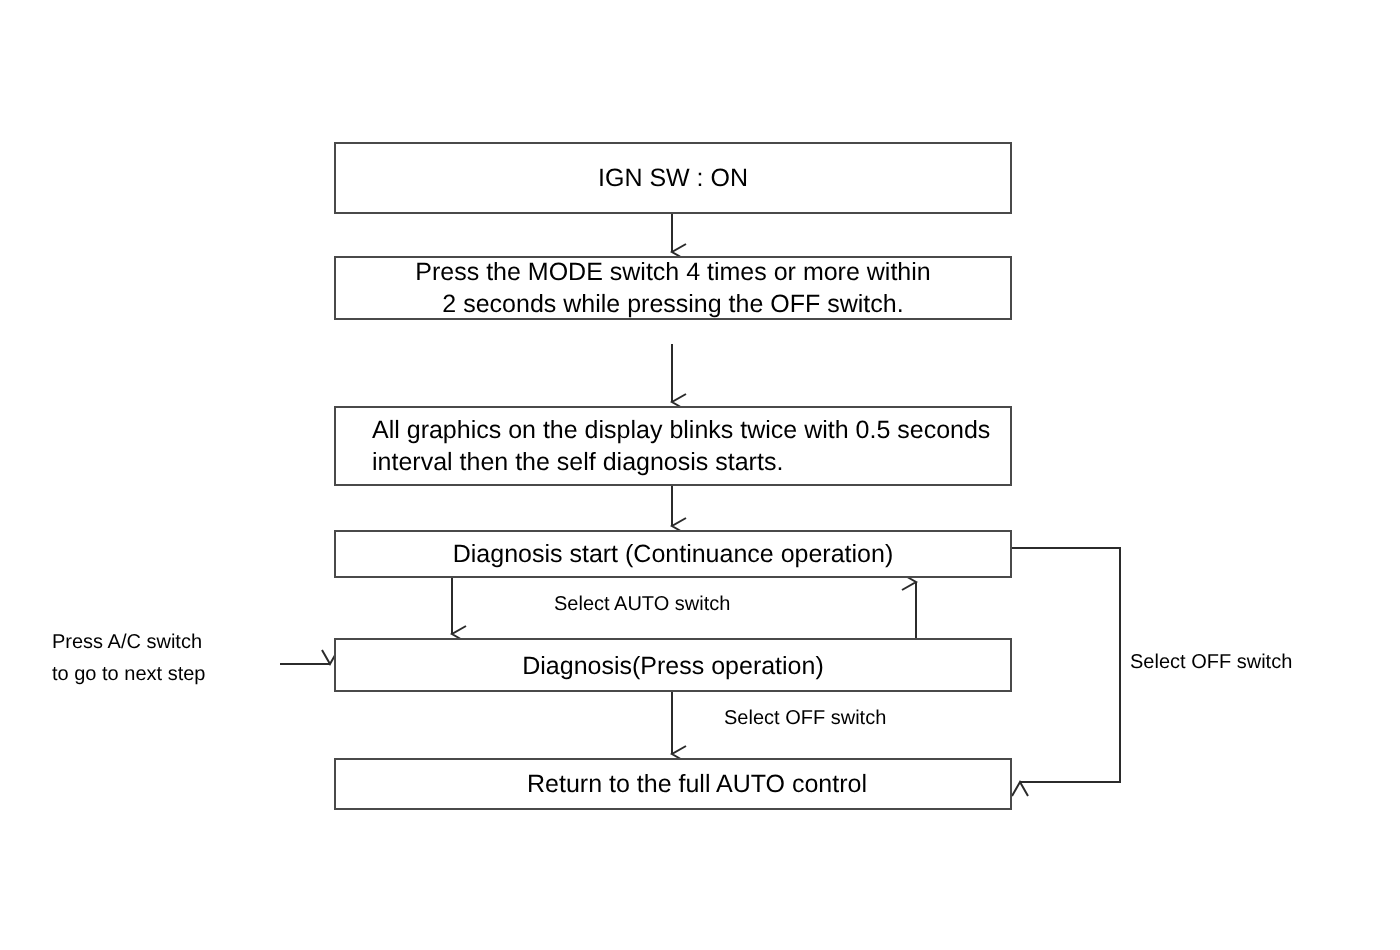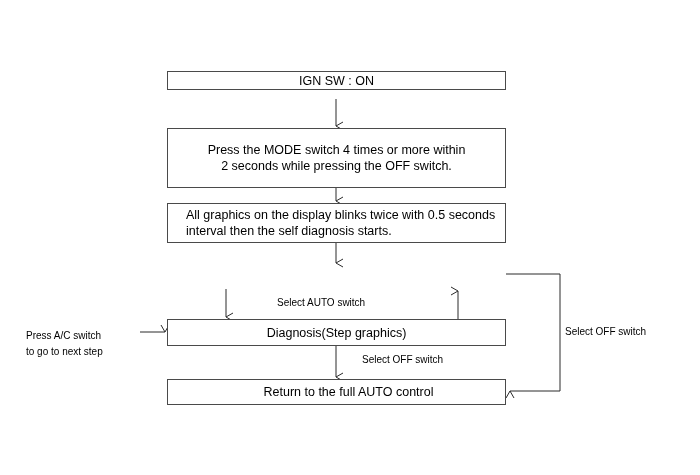--- a/index.html
+++ b/index.html
@@ -57,32 +57,32 @@
 
   .edge-label {
     position: absolute;
     font-size: 10px;
     line-height: 16px;
     color: #000000;
     white-space: pre-line;
   }
 
   
-  #node-ign      { left: 167px; top: 71px;  width: 339px; height: 19px; }
-  #node-press    { left: 167px; top: 128px; width: 339px; height: 60px; align-items: center; }
+  #node-ign      { left: 167px; top: 71px;  width: 339px; height: 36px; }
+  #node-press    { left: 167px; top: 128px; width: 339px; height: 32px; align-items: center; }
   #node-blink    { left: 167px; top: 203px; width: 339px; height: 40px; }
   #node-start    { left: 167px; top: 265px; width: 339px; height: 24px; }
   #node-step     { left: 167px; top: 319px; width: 339px; height: 27px; }
   #node-return   { left: 167px; top: 379px; width: 339px; height: 26px; padding-left: 24px; }
 
   
   #label-auto    { left: 277px; top: 295px; }
   #label-off-mid { left: 362px; top: 352px; }
   #label-off-rt  { left: 565px; top: 324px; }
-  #label-ac      { left: 26px;  top: 314px; margin-top: 14px; }
+  #label-ac      { left: 26px;  top: 314px; }
 </style>
 </head>
 <body>
 
 <div id="flowchart">
 
   <svg class="svg-layer" viewBox="0 0 700 475">
     <defs>
       <marker id="arrow-down" markerWidth="10" markerHeight="10" refX="5" refY="8" orient="auto" markerUnits="userSpaceOnUse">
         <path d="M1,1 L5,8 L9,1" fill="none" stroke="#2b2b2b" stroke-width="1"></path>
@@ -122,23 +122,26 @@
   <div class="node center" id="node-press">
     <span class="node-text">Press the MODE switch 4 times or more within
 2 seconds while pressing the OFF switch.</span>
   </div>
 
   <div class="node left" id="node-blink">
     <span class="node-text">All graphics on the display blinks twice with 0.5 seconds
 interval then the self diagnosis starts.</span>
   </div>
 
+  <div class="node center" id="node-start">
+    <span class="node-text">Diagnosis start (Continuance operation)</span>
+  </div>
 
   <div class="node center" id="node-step">
-    <span class="node-text">Diagnosis(Step graphics)</span>
+    <span class="node-text">Diagnosis(Press operation)</span>
   </div>
 
   <div class="node center" id="node-return">
     <span class="node-text">Return to the full AUTO control</span>
   </div>
 
   <div class="edge-label" id="label-auto">Select AUTO switch</div>
 
   <div class="edge-label" id="label-off-mid">Select OFF switch</div>
 

